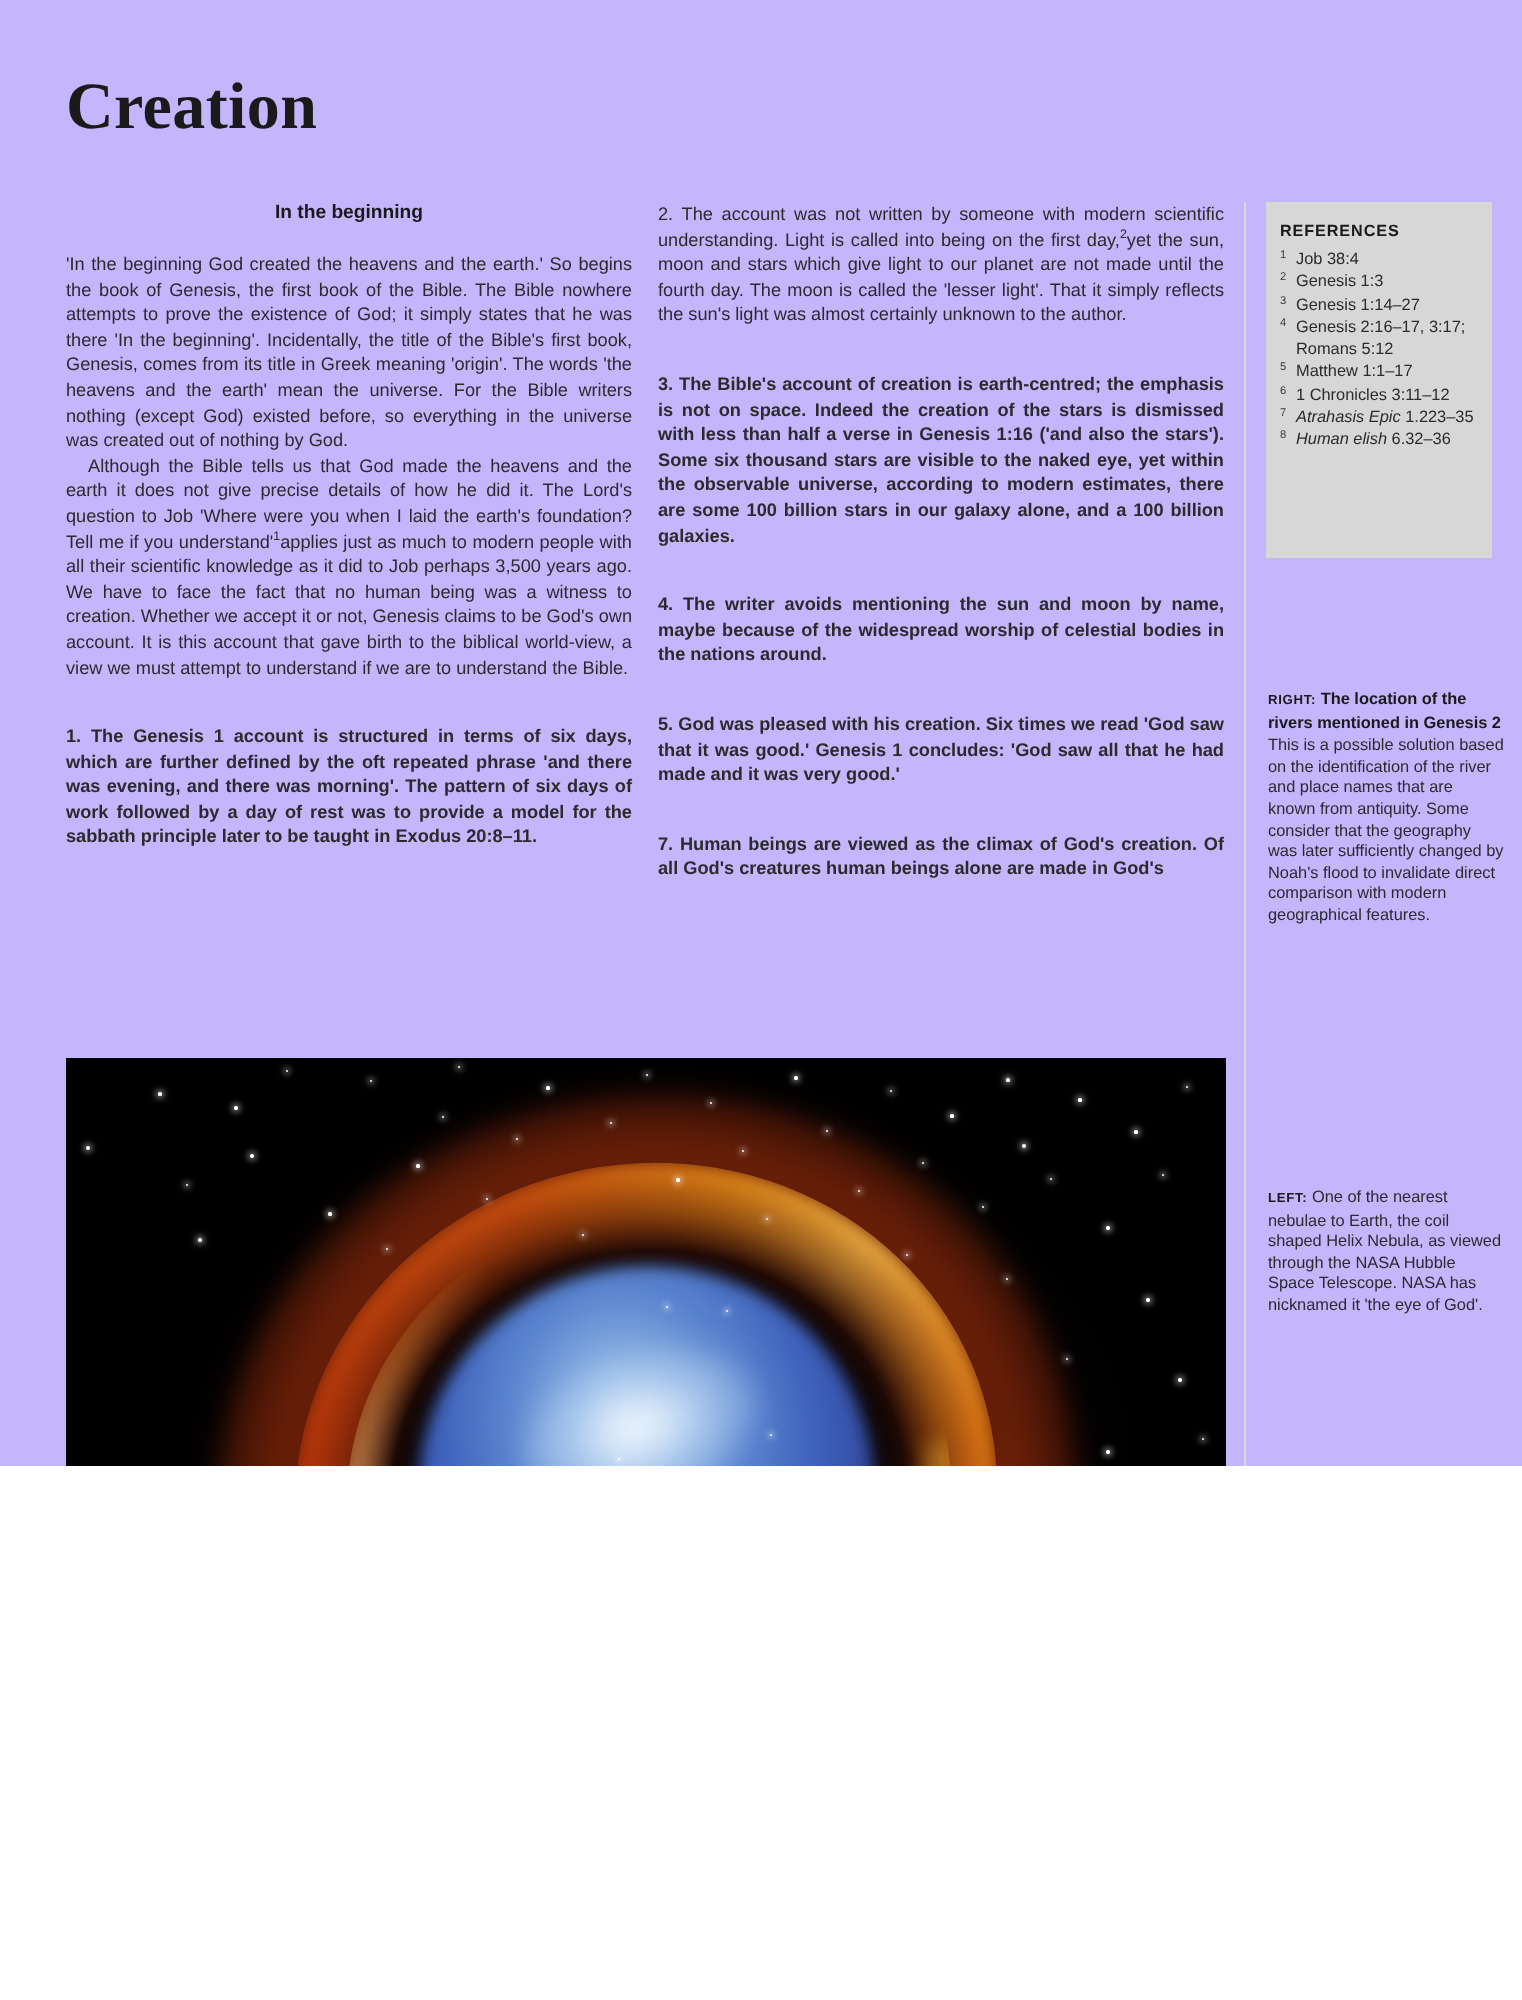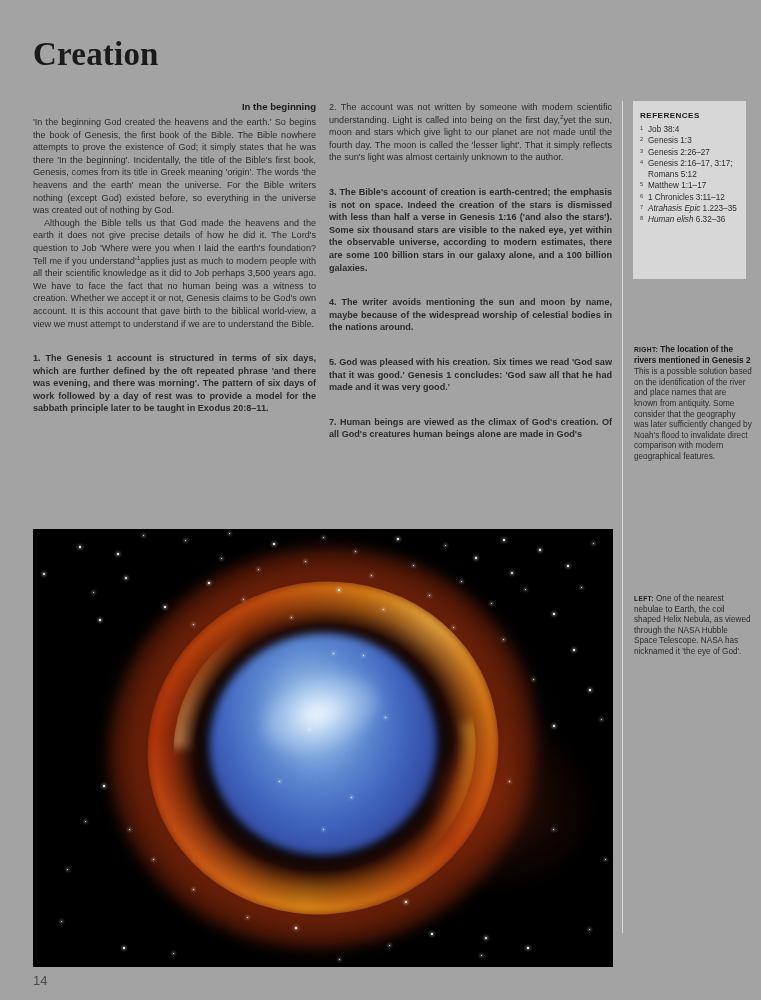--- a/index.html
+++ b/index.html
@@ -7,22 +7,22 @@
     padding: 0;
     background: #ffffff;
   }
   body {
     font-family: "Liberation Sans", sans-serif;
     color: #231f20;
   }
   #page {
     position: relative;
     width: 761px;
-    height: 1000px;
-    background: #a3a3a3;
+    height: 733px;
+    background: #c4b5fd;
     overflow: hidden;
   }
 
   
   #page-title {
     position: absolute;
     left: 33px;
     top: 14px;
     font-family: "Liberation Serif", serif;
     font-size: 33px;
@@ -38,24 +38,24 @@
     line-height: 12.6px;
     text-align: justify;
     color: #2b2b2b;
   }
   #col-left  { left: 33px;  top: 101px; width: 283px; }
   #col-mid   { left: 329px; top: 101px; width: 283px; }
 
   .col h2.subhead {
     font-size: 9.6px;
     font-weight: 700;
-    margin: 0 0 3px 0;
+    margin: 0 0 13px 0;
     line-height: 12px;
     color: #1a1a1a;
-    text-align: right;
+    text-align: center;
     font-family: "Liberation Sans", sans-serif;
   }
   .col p {
     margin: 0;
     text-indent: 0;
   }
   .col p.indent { text-indent: 11px; }
   .col p.num    { margin-top: 22px; font-weight: bold; }
   sup {
     font-size: 6.2px;
@@ -299,21 +299,21 @@
   </div>
 
   <div id="vrule"></div>
 
   <div id="sidebar">
     <div id="refs-box">
       <div id="refs-title">REFERENCES</div>
       <ol class="refs">
         <li><em></em><span>Job 38:4</span></li>
         <li><em></em><span>Genesis 1:3</span></li>
-        <li><em></em><span>Genesis 2:26–27</span></li>
+        <li><em></em><span>Genesis 1:14–27</span></li>
         <li><em></em><span>Genesis 2:16–17, 3:17; Romans 5:12</span></li>
         <li><em></em><span>Matthew 1:1–17</span></li>
         <li><em></em><span>1 Chronicles 3:11–12</span></li>
         <li><em>Atrahasis Epic</em><span> 1.223–35</span></li>
         <li><em>Human elish</em><span> 6.32–36</span></li>
       </ol>
     </div>
   </div>
 
   <div class="caption" id="cap-right">

